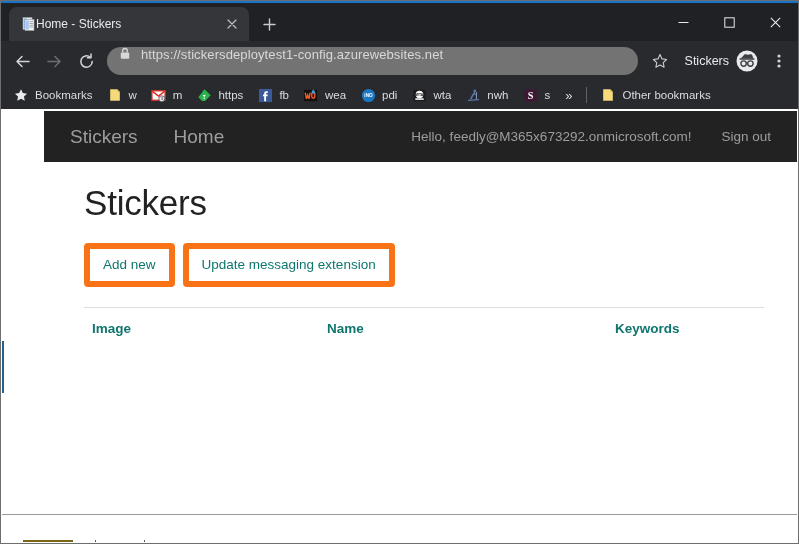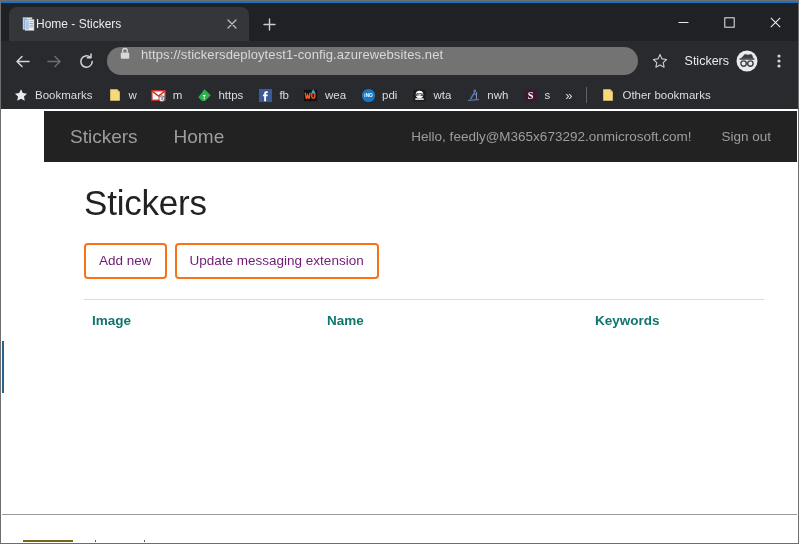--- a/index.html
+++ b/index.html
@@ -181,41 +181,41 @@
     font-size: 35px;
     font-weight: normal;
     color: #222222;
     line-height: 1.1;
     margin-bottom: 20px;
     letter-spacing: -0.2px;
   }
   .btn-row { display: flex; gap: 8px; margin-bottom: 20px; }
   .btn {
     background: #ffffff;
-    border: 2px solid #f97316;
+    border: 6px solid #f97316;
     border-radius: 4px;
     padding: 7px 13px;
     font-size: 13.5px;
-    color: #701a75;
+    color: #0f766e;
     font-family: "Liberation Sans", sans-serif;
     line-height: 1.35;
   }
   .table { width: 680px; }
   .table-sep { height: 1px; background: #dddddd; margin-bottom: 0; }
   .thead {
     display: flex;
     padding: 13px 0 10px 8px;
     font-size: 13.5px;
     font-weight: bold;
     color: #0f766e;
     gap: 45px;
   }
   .th-image { width: 190px; }
   .th-name  { width: 223px; }
-  .th-keywords { flex: 1 1 auto; }
+  .th-keywords { flex: 1 1 auto; margin-left: 20px; }
   .tbody { min-height: 20px; }
 
   
   .bottom-strip {
     position: absolute;
     left: 1px; right: 1px; bottom: 1px;
     height: 28px;
     background: #ffffff;
     border-top: 1px solid #9a9a9a;
   }

